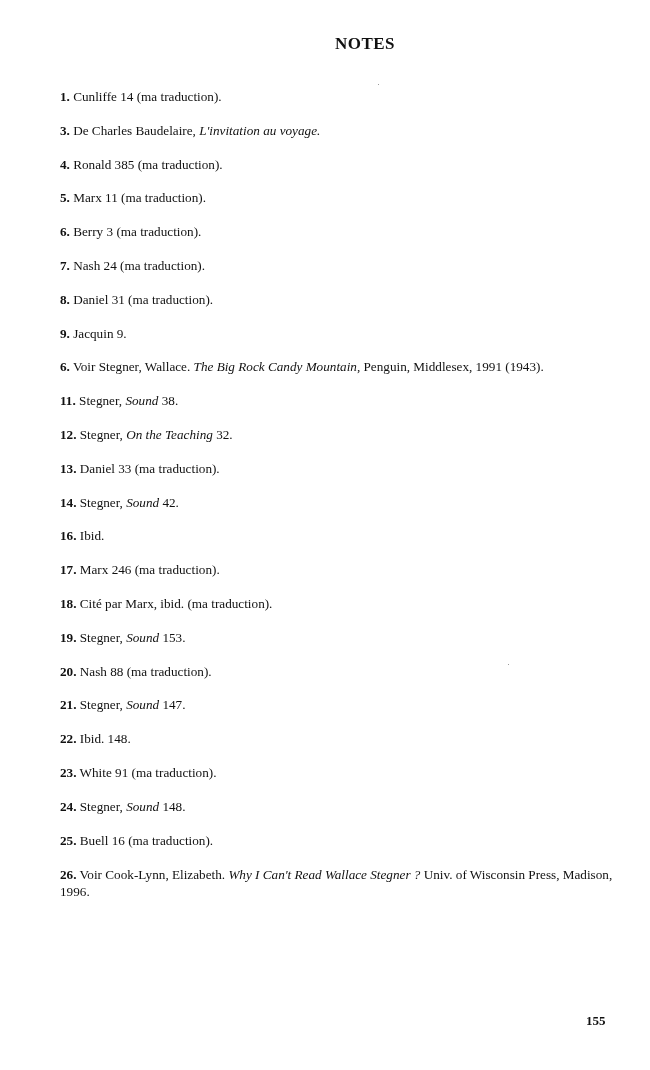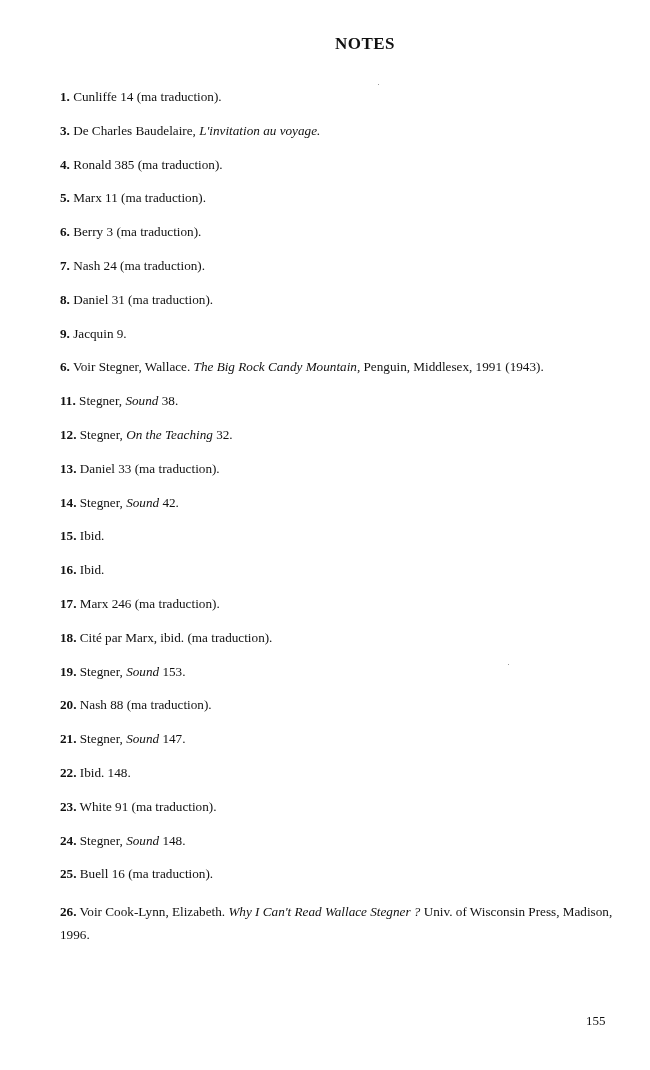--- a/index.html
+++ b/index.html
@@ -38,35 +38,35 @@
     .note {
       font-size: 13.2px;
       line-height: 16px;
       height: 16px;
       margin-bottom: 17.8px;
       white-space: nowrap;
     }
     .note.wrap {
       height: auto;
       white-space: normal;
-      line-height: 23px;
+      line-height: 17px;
     }
     .note-num {
       font-weight: bold;
     }
     .note-title {
       font-style: italic;
       text-align: center;
     }
     .page-number {
       position: absolute;
       top: 1013px;
       left: 586px;
       font-size: 13px;
-      font-weight: normal;
+      font-weight: bold;
       text-align: right;
     }
     .speck {
       position: absolute;
       width: 1px;
       height: 1px;
       background: #999;
     }
   </style>
 </head>
@@ -81,21 +81,20 @@
   <li class="note"><span class="note-num">5.</span><span> Marx 11 (ma traduction).</span></li>
   <li class="note"><span class="note-num">6.</span><span> Berry 3 (ma traduction).</span></li>
   <li class="note"><span class="note-num">7.</span><span> Nash 24 (ma traduction).</span></li>
   <li class="note"><span class="note-num">8.</span><span> Daniel 31 (ma traduction).</span></li>
   <li class="note"><span class="note-num">9.</span><span> Jacquin 9.</span></li>
   <li class="note"><span class="note-num">6.</span><span> Voir Stegner, Wallace. </span><span class="note-title">The Big Rock Candy Mountain</span><span>, Penguin, Middlesex, 1991 (1943).</span></li>
   <li class="note"><span class="note-num">11.</span><span> Stegner, </span><span class="note-title">Sound</span><span> 38.</span></li>
   <li class="note"><span class="note-num">12.</span><span> Stegner, </span><span class="note-title">On the Teaching</span><span> 32.</span></li>
   <li class="note"><span class="note-num">13.</span><span> Daniel 33 (ma traduction).</span></li>
   <li class="note"><span class="note-num">14.</span><span> Stegner, </span><span class="note-title">Sound</span><span> 42.</span></li>
-  <li class="note"><span class="note-num">15.</span><span> Ibid.</span></li>
   <li class="note"><span class="note-num">16.</span><span> Ibid.</span></li>
   <li class="note"><span class="note-num">17.</span><span> Marx 246 (ma traduction).</span></li>
   <li class="note"><span class="note-num">18.</span><span> Cité par Marx, ibid. (ma traduction).</span></li>
   <li class="note"><span class="note-num">19.</span><span> Stegner, </span><span class="note-title">Sound</span><span> 153.</span></li>
   <li class="note"><span class="note-num">20.</span><span> Nash 88 (ma traduction).</span></li>
   <li class="note"><span class="note-num">21.</span><span> Stegner, </span><span class="note-title">Sound</span><span> 147.</span></li>
   <li class="note"><span class="note-num">22.</span><span> Ibid. 148.</span></li>
   <li class="note"><span class="note-num">23.</span><span> White 91 (ma traduction).</span></li>
   <li class="note"><span class="note-num">24.</span><span> Stegner, </span><span class="note-title">Sound</span><span> 148.</span></li>
   <li class="note"><span class="note-num">25.</span><span> Buell 16 (ma traduction).</span></li>

